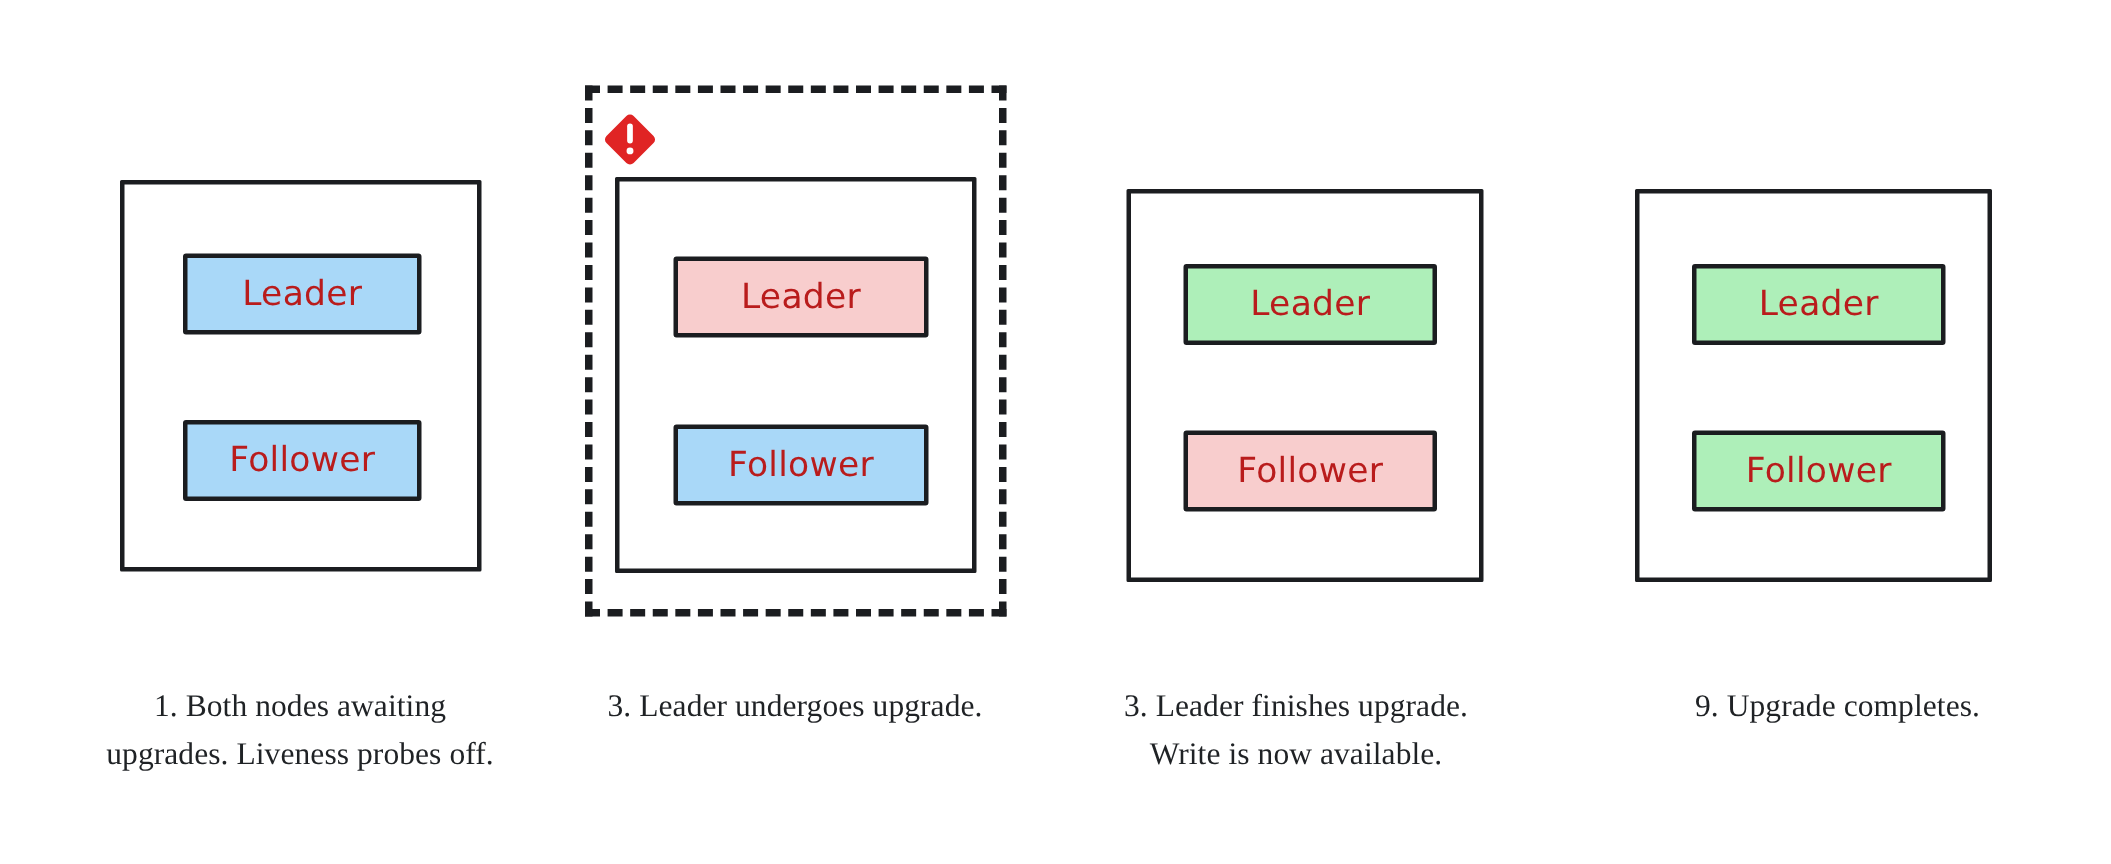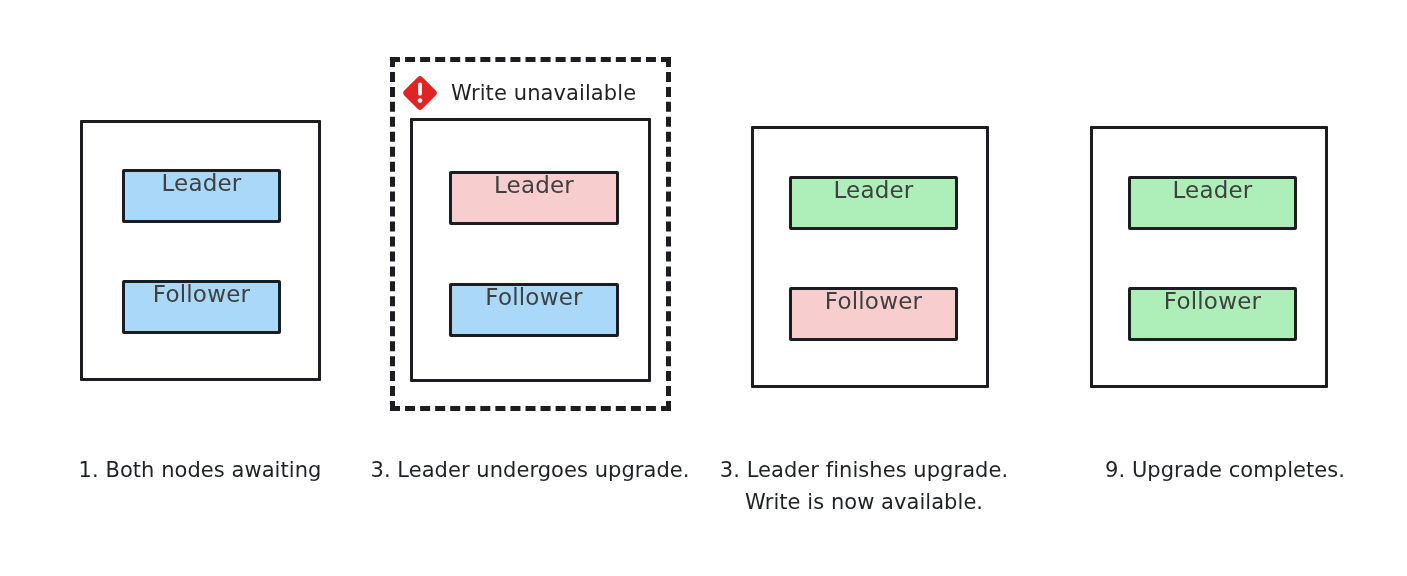--- a/index.html
+++ b/index.html
@@ -72,72 +72,72 @@
     border-radius: 1px;
   }
 
   
   .chip {
     position: absolute;
     box-sizing: border-box;
     border: 3.5px solid #1b1d20;
     border-radius: 2px;
     display: flex;
-    align-items: flex-start;
+    align-items: center;
     justify-content: center;
     font-size: 23px;
     line-height: 1;
-    color: #404040;
+    color: #b91c1c;
     letter-spacing: 0.2px;
     white-space: nowrap;
   }
   .chip.blue  { background: #a9d8f8; }
   .chip.pink  { background: #f8cdcd; }
   .chip.green { background: #aeefb9; }
 
   
   .caption {
     position: absolute;
     text-align: center;
     font-size: 21px;
     line-height: 1.52;
     color: #1f2225;
     letter-spacing: 0.05px;
   }
-  .caption .line { display: block; white-space: nowrap; }
+  .caption .line { display: block; white-space: nowrap; font-family: Liberation Serif, serif; }
 </style>
 </head>
 <body>
 
 <div id="diagram">
 
   <div class="panel">
     <div class="node-box" style="left:80px; top:120px; width:241px; height:261px;">
       <div class="chip blue" style="left:39px; top:46px; width:159px; height:54px;">
         <span>Leader</span>
       </div>
       <div class="chip blue" style="left:39px; top:157px; width:159px; height:54px;">
         <span>Follower</span>
       </div>
     </div>
     <div class="caption" style="left:10px; top:455px; width:380px;">
       <span class="line">1. Both nodes awaiting</span>
+      <span class="line">upgrades. Liveness probes off.</span>
     </div>
   </div>
 
   <div class="panel">
     <div class="dashed-wrap"></div>
 
     <div class="warn-row">
       <svg class="warn-icon" viewBox="0 0 40 40">
         <rect x="7.2" y="7.2" width="25.6" height="25.6" rx="3.4" ry="3.4" transform="rotate(45 20 20)" fill="#e02424"></rect>
         <rect x="18.1" y="9.4" width="3.8" height="13.2" rx="1.9" ry="1.9" fill="#ffffff"></rect>
         <circle cx="20" cy="27.6" r="2.3" fill="#ffffff"></circle>
       </svg>
-      <span class="warn-label">Write unavailable</span>
     </div>
 
     <div class="node-box" style="left:410px; top:118px; width:241px; height:264px;">
       <div class="chip pink" style="left:36px; top:50px; width:170px; height:54px;">
         <span>Leader</span>
       </div>
       <div class="chip blue" style="left:36px; top:162px; width:170px; height:54px;">
         <span>Follower</span>
       </div>
     </div>

